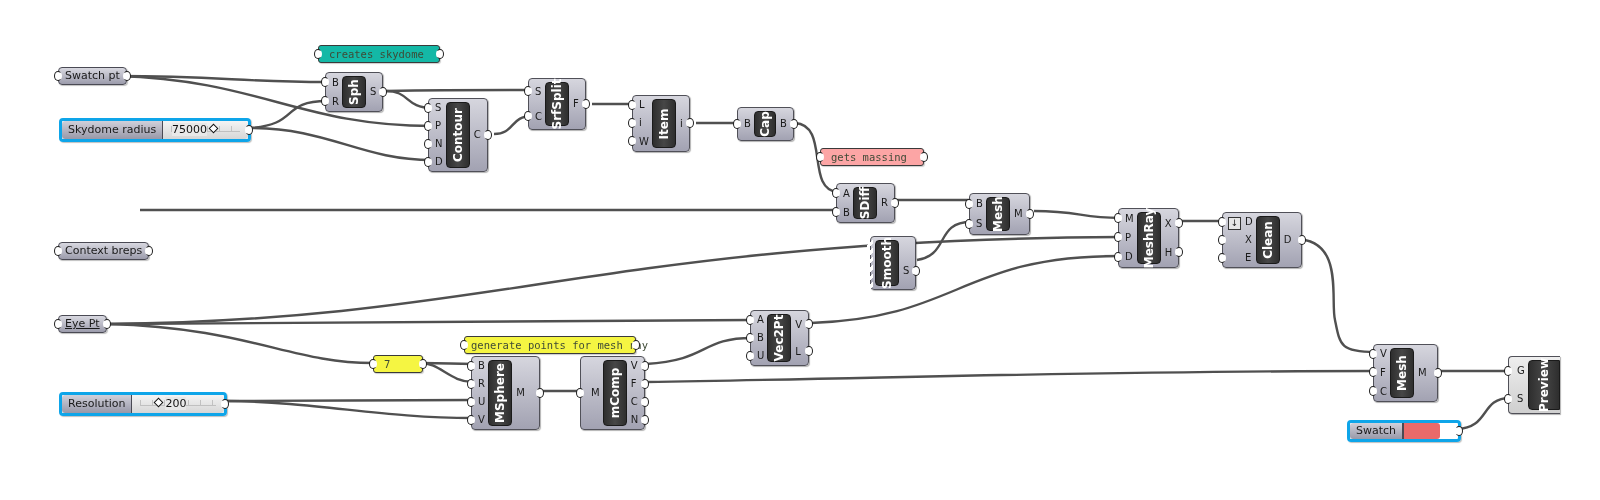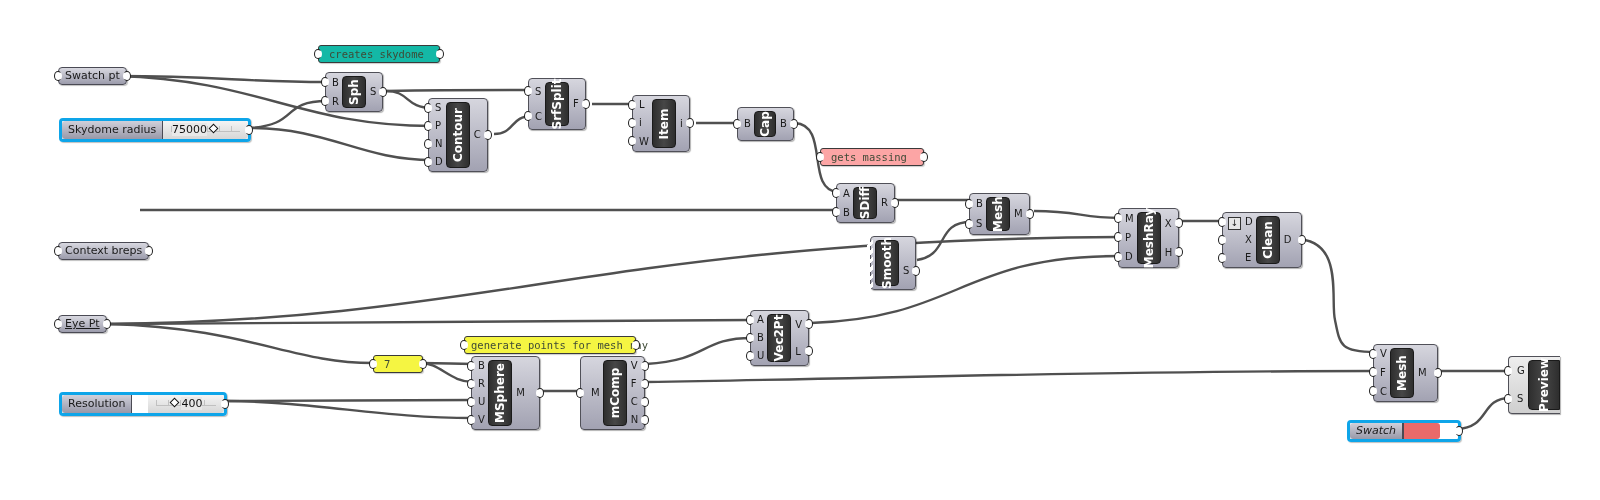--- a/index.html
+++ b/index.html
@@ -133,25 +133,25 @@
 </div>
 
 <div class="node slider" style="left:59px; top:118px; width:186px;">
   <div class="lab">Skydome radius</div>
   <div class="track">
     <div class="ticks"></div>
     <span class="val" style="right:28px;"><span style="background:#e8e8e8;">75000</span><span class="diamond"></span></span>
   </div>
   <span class="grip r"></span>
 </div>
-<div class="node slider" style="left:59px; top:392px; width:162px;gap:16px;">
+<div class="node slider" style="left:59px; top:392px; width:162px;">
   <div class="lab">Resolution</div>
   <div class="track">
     <div class="ticks"></div>
-    <span class="val" style="left:20px;"><span class="diamond"></span><span style="background:#e8e8e8;">400</span></span>
+    <span class="val" style="left:20px;"><span class="diamond"></span><span style="background:#e8e8e8;">200</span></span>
   </div>
   <span class="grip r"></span>
 </div>
 
 <div class="node panel" style="left: 318px; top: 45px; width: 100px; background: #14b8a6;">
   <span class="grip l"></span>
   <span>creates skydome</span>
   <span class="grip r"></span>
 </div>
 <div class="node panel" style="left: 820px; top: 148px; width: 82px; background: #fca5a5;">
@@ -366,16 +366,16 @@
   <div class="ins" style="padding-left:8px;">
     <div class="port"><span class="grip l" style="left:-13px;"></span><span>G</span></div>
     <div class="port"><span class="grip l" style="left:-13px;"></span><span>S</span></div>
   </div>
   <div class="core" style="border-radius:4px 0 0 4px; width:30px;">
       <span>Preview</span>
     </div>
 </div>
 
 <div class="node slider" style="left:1347px; top:420px; width:108px; height:16px;">
-  <div class="lab" style="line-height:16px;font-style:italic;">Swatch</div>
+  <div class="lab" style="line-height:16px;">Swatch</div>
   <div class="swatch-box" style="background: rgb(233, 106, 106);"></div>
   <span class="grip r"></span>
 </div>
 
 </body></html>

